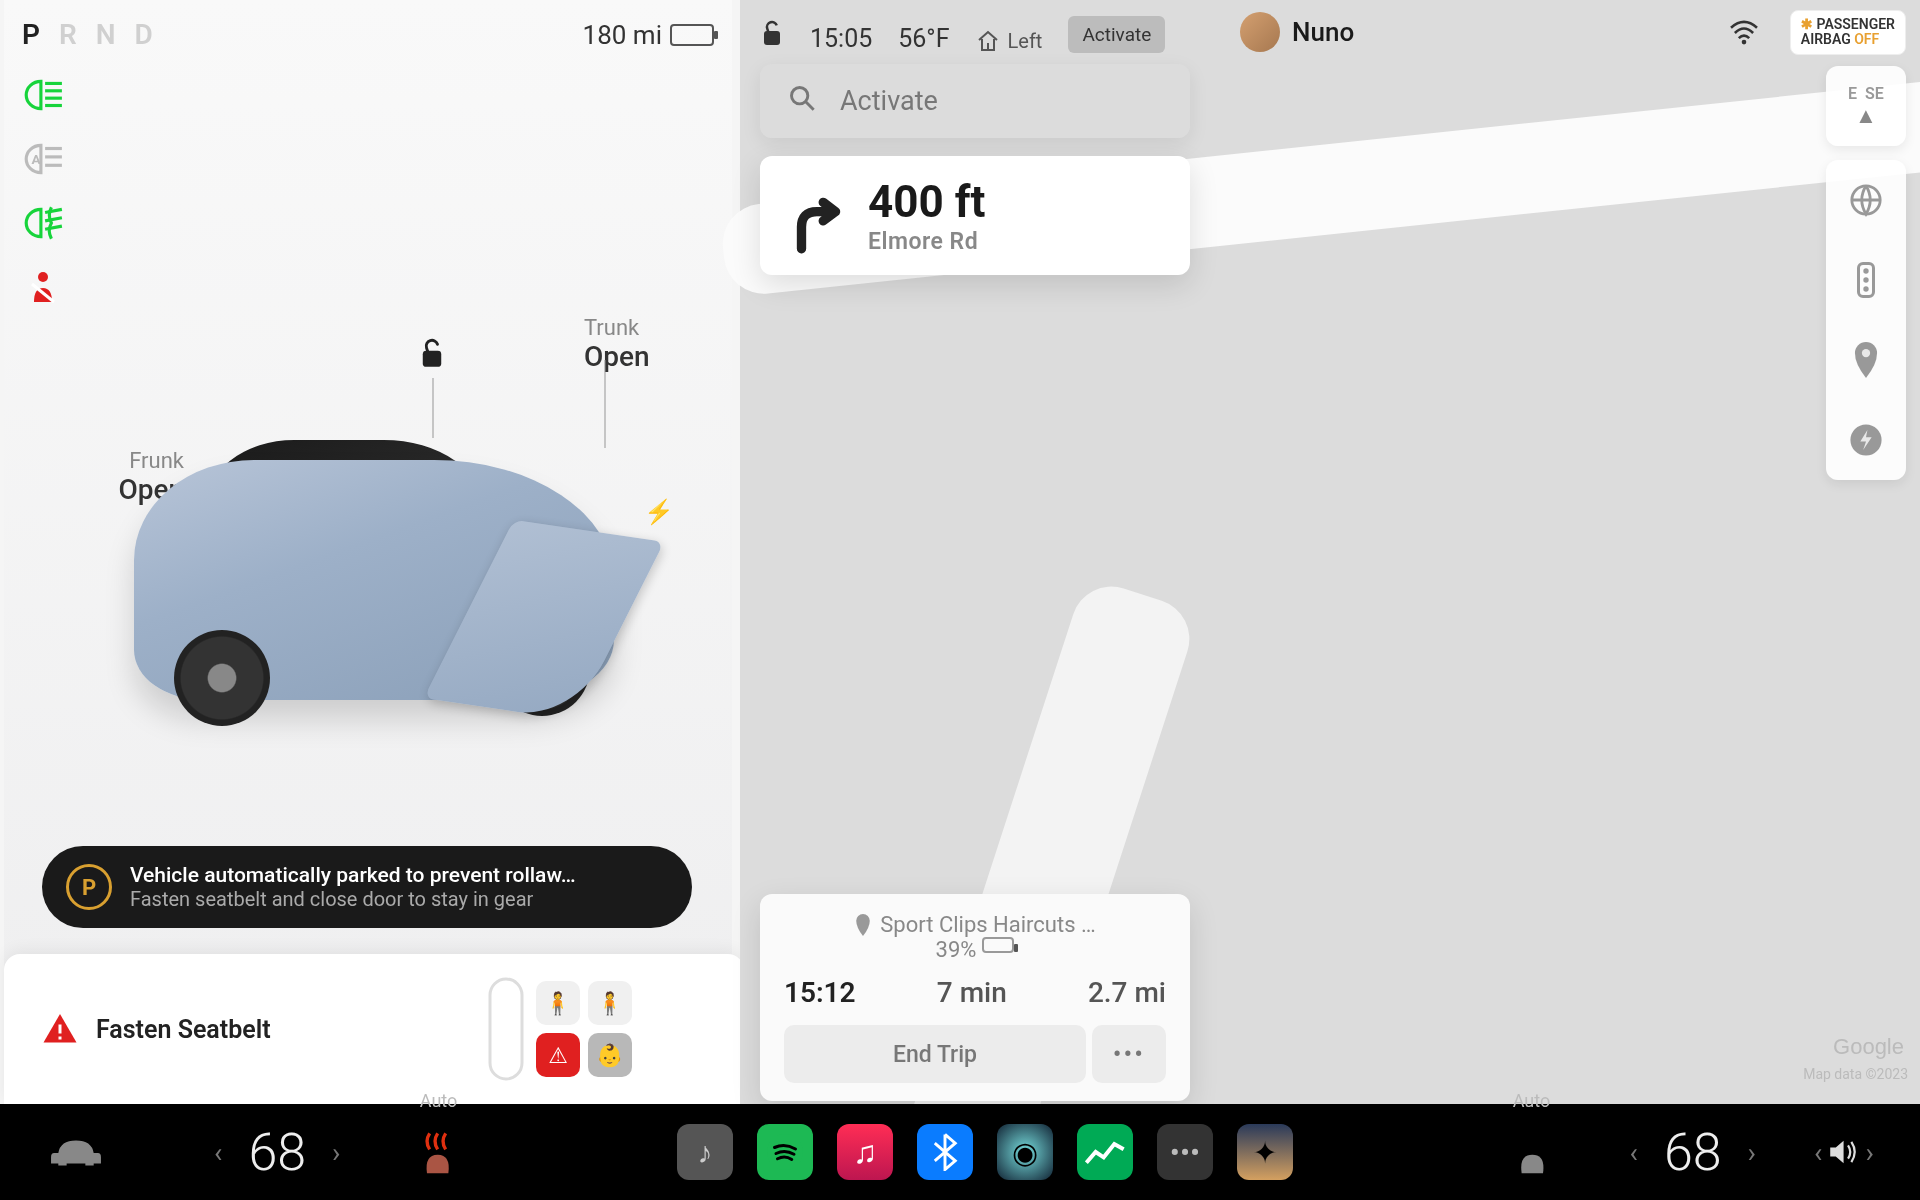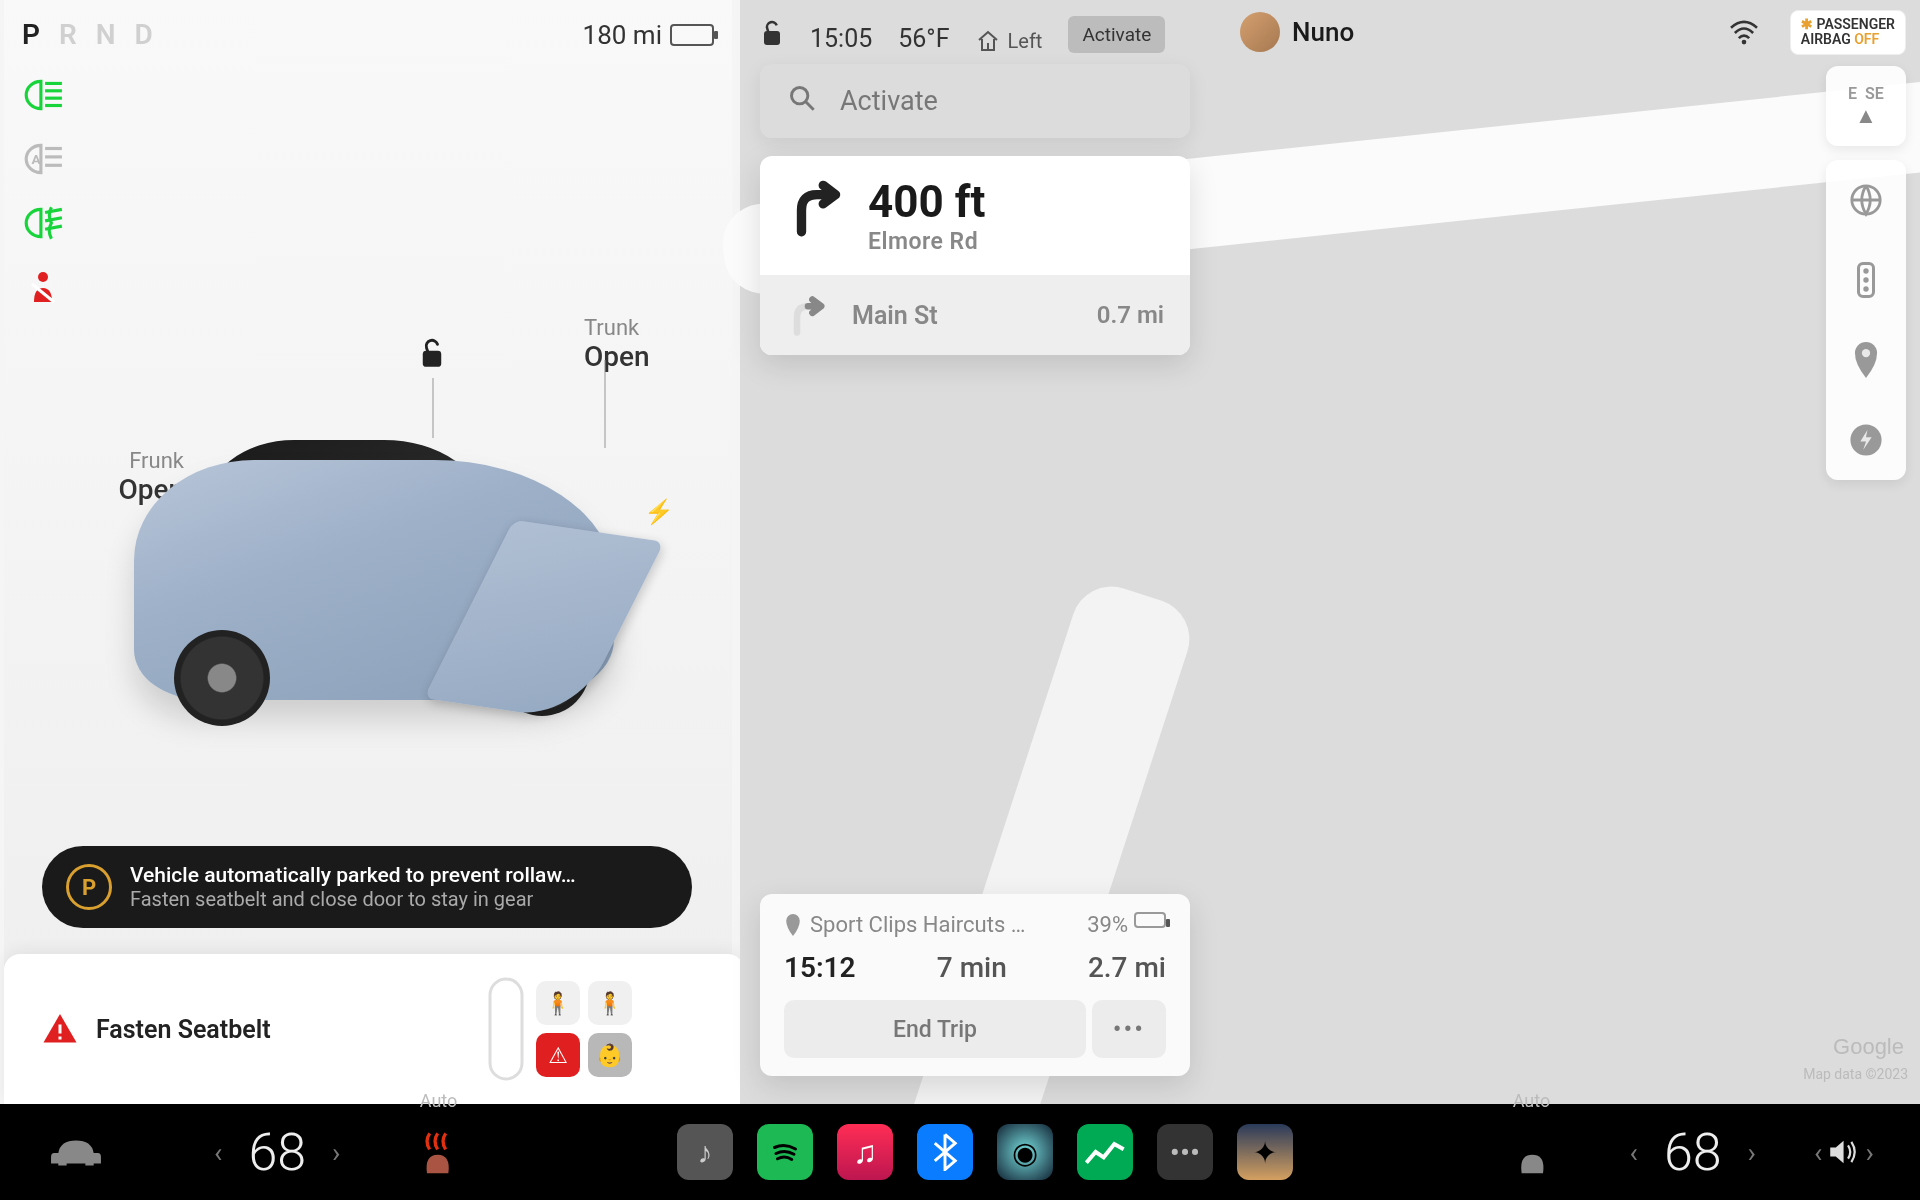--- a/index.html
+++ b/index.html
@@ -64,37 +64,37 @@
 .profile-name{font-size:26px;font-weight:500;color:#1a1a1a;}
 .wifi{position:absolute;right:160px;top:20px;font-size:26px;}
 .airbag{position:absolute;right:14px;top:10px;background:#fff;border-radius:8px;padding:6px 10px;font-size:14px;font-weight:600;text-align:left;color:#333;border:1px solid #eee;line-height:1.1;}
 .airbag-off{color:#e8a030;}
 
 .nav-search{position:absolute;left:20px;top:64px;width:430px;height:74px;background:rgba(219,219,219,0.9);border-radius:12px;display:flex;align-items:center;padding:0 28px;gap:24px;box-shadow:0 6px 20px rgba(0,0,0,0.08);}
 .nav-search .search-icon{color:#777;font-size:26px;}
 .nav-search-text{color:#777;font-size:27px;}
 
 .nav-card{position:absolute;left:20px;top:156px;width:430px;background:#fff;border-radius:12px;overflow:hidden;box-shadow:0 10px 30px rgba(0,0,0,0.12);}
-.nav-primary{display:flex;align-items:flex-start;gap:20px;padding:20px 26px;}
+.nav-primary{display:flex;align-items:flex-end;gap:20px;padding:20px 26px;}
 .nav-arrow{width:62px;height:62px;}
 .nav-dist{font-size:44px;font-weight:700;color:#1a1a1a;}
 .nav-road{font-size:23px;color:#888;font-weight:600;letter-spacing:0.5px;}
 .nav-second{display:flex;align-items:center;justify-content:space-between;padding:18px 26px;background:#eeeeee;}
 .nav-second-left{display:flex;align-items:center;gap:22px;}
 .nav-second .next-road{color:#888;font-size:25px;font-weight:600;}
 .nav-second .next-dist{color:#888;font-size:24px;font-weight:600;}
 
 .compass{position:absolute;right:14px;top:66px;width:80px;height:80px;background:rgba(255,255,255,0.9);border-radius:12px;display:flex;flex-direction:column;align-items:center;justify-content:center;font-size:16px;color:#999;font-weight:600;box-shadow:0 4px 12px rgba(0,0,0,0.08);}
 .compass-arrow{font-size:22px;color:#888;}
 
 .map-tools{position:absolute;right:14px;top:160px;width:80px;background:rgba(255,255,255,0.9);border-radius:12px;display:flex;flex-direction:column;box-shadow:0 4px 12px rgba(0,0,0,0.08);}
 .map-tool{height:80px;display:flex;align-items:center;justify-content:center;color:#888;font-size:30px;}
 
 .dest-card{position:absolute;left:20px;top:894px;width:430px;background:#fafafa;border-radius:12px;padding:18px 24px;box-shadow:0 10px 30px rgba(0,0,0,0.12);}
-.dest-top{display:flex;align-items:center;justify-content:space-between;color:#888;font-size:22px;margin-bottom:14px;}
+.dest-top{display:flex;align-items:center;justify-content:space-between;color:#888;font-size:22px;margin-bottom:14px;flex-direction:column;}
 .dest-stats{display:flex;justify-content:space-between;font-size:28px;font-weight:600;color:#222;margin-bottom:16px;}
 .dest-stats .light{color:#555;font-weight:500;}
 .dest-buttons{display:flex;gap:6px;}
 .end-trip{flex:1;height:58px;background:#ececec;border-radius:10px;display:flex;align-items:center;justify-content:center;color:#777;font-size:23px;font-weight:500;}
 .more-btn{width:74px;height:58px;background:#ececec;border-radius:10px;display:flex;align-items:center;justify-content:center;color:#777;font-size:26px;letter-spacing:2px;}
 
 .google-attr{position:absolute;right:16px;bottom:44px;color:#bbb;font-size:22px;font-family:'Product Sans',Arial;}
 .mapdata{position:absolute;right:12px;bottom:22px;color:#bbb;font-size:14px;}
 
 
@@ -268,30 +268,20 @@
     <div class="nav-primary">
       <svg class="nav-arrow" viewBox="0 0 40 40">
             <path d="M10 36 V22 Q10 12 20 12 H28" fill="none" stroke="#ccc" stroke-width="6" stroke-linecap="round"></path>
             <path d="M10 36 V22 Q10 12 20 12 H28 M24 6 L32 12 L24 18" fill="none" stroke="#222" stroke-width="6" stroke-linecap="round" stroke-linejoin="round"></path>
           </svg>
       <div>
         <div class="nav-dist">400 ft</div>
         <div class="nav-road">Elmore Rd</div>
       </div>
     </div>
-    <div class="nav-second">
-      <div class="nav-second-left">
-        <svg width="44" height="44" viewBox="0 0 40 40">
-              <path d="M10 36 V22 Q10 12 20 12 H28" fill="none" stroke="#ddd" stroke-width="6" stroke-linecap="round"></path>
-              <path d="M20 12 H28 M24 6 L32 12 L24 18" fill="none" stroke="#888" stroke-width="6" stroke-linecap="round" stroke-linejoin="round"></path>
-            </svg>
-        <span class="next-road">Main St</span>
-      </div>
-      <span class="next-dist">0.7 mi</span>
-    </div>
   </div>
 
   <div class="compass">
     <div><span>E</span>&nbsp;&nbsp;<span>SE</span></div>
     <div class="compass-arrow">▲</div>
   </div>
 
   <div class="map-tools">
     <div class="map-tool">
           <svg width="34" height="34" viewBox="0 0 24 24">

